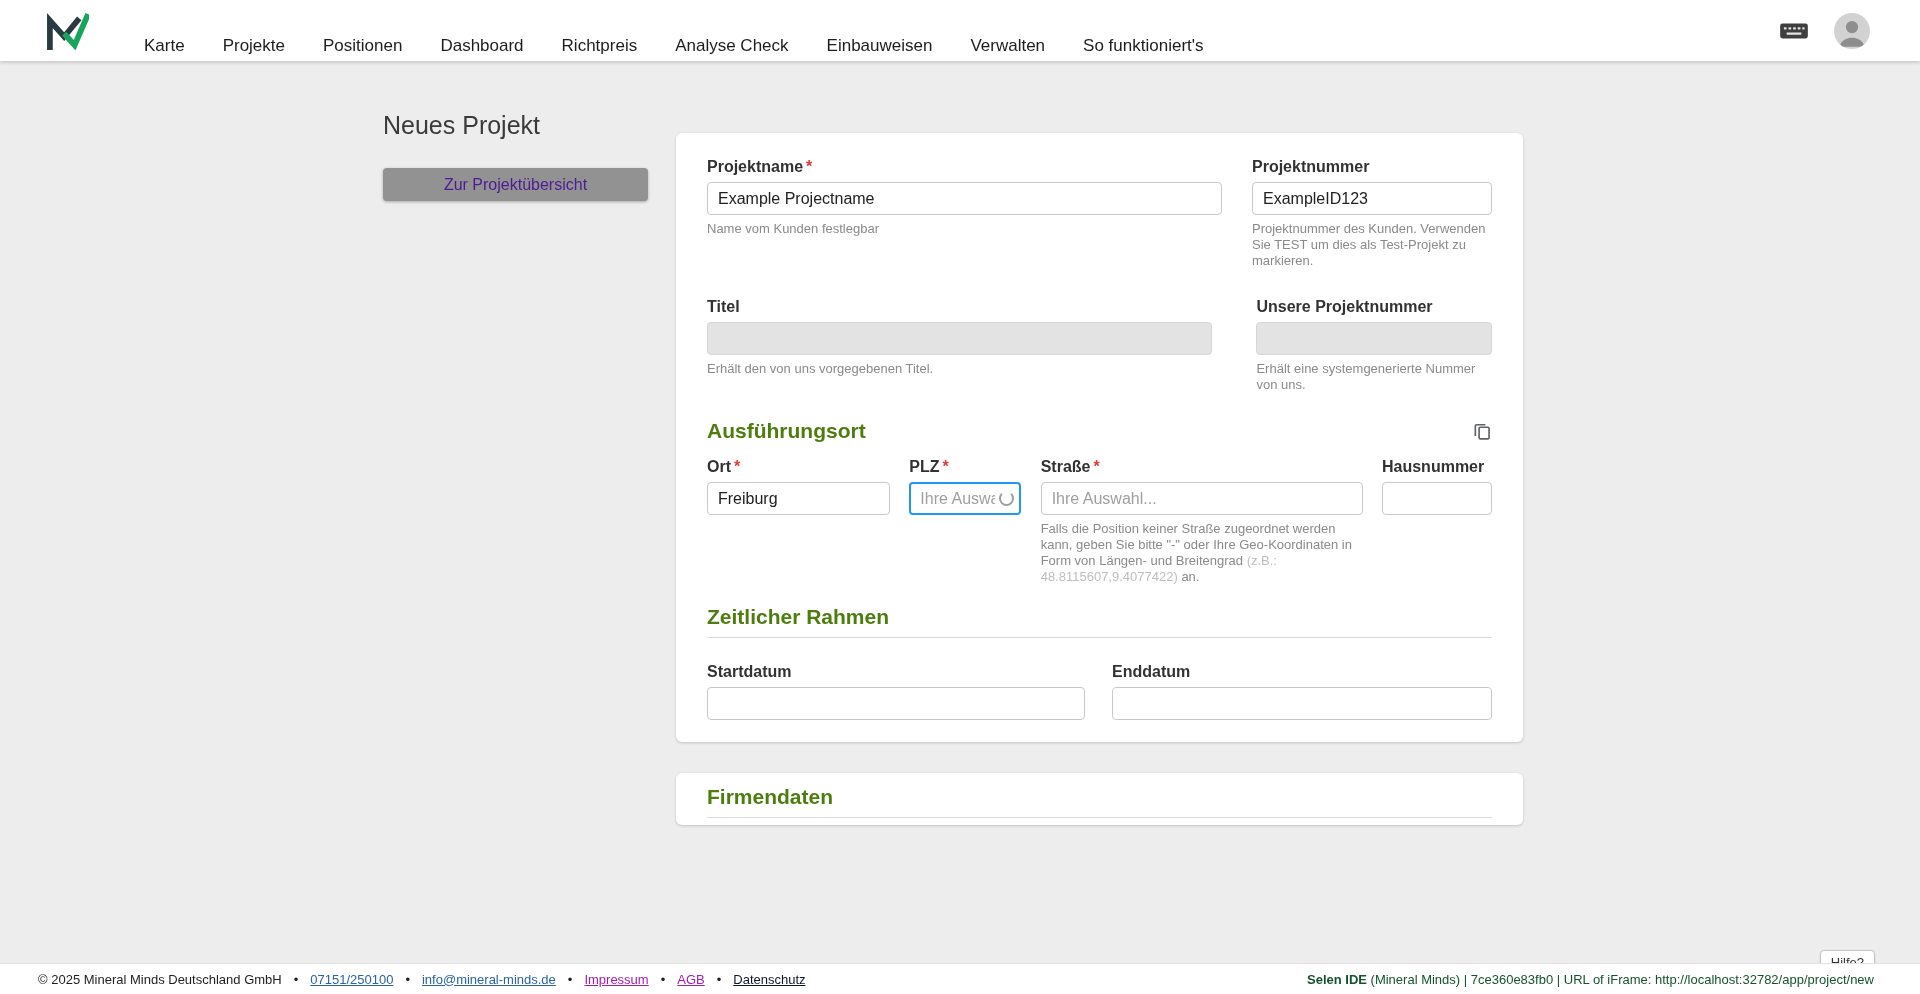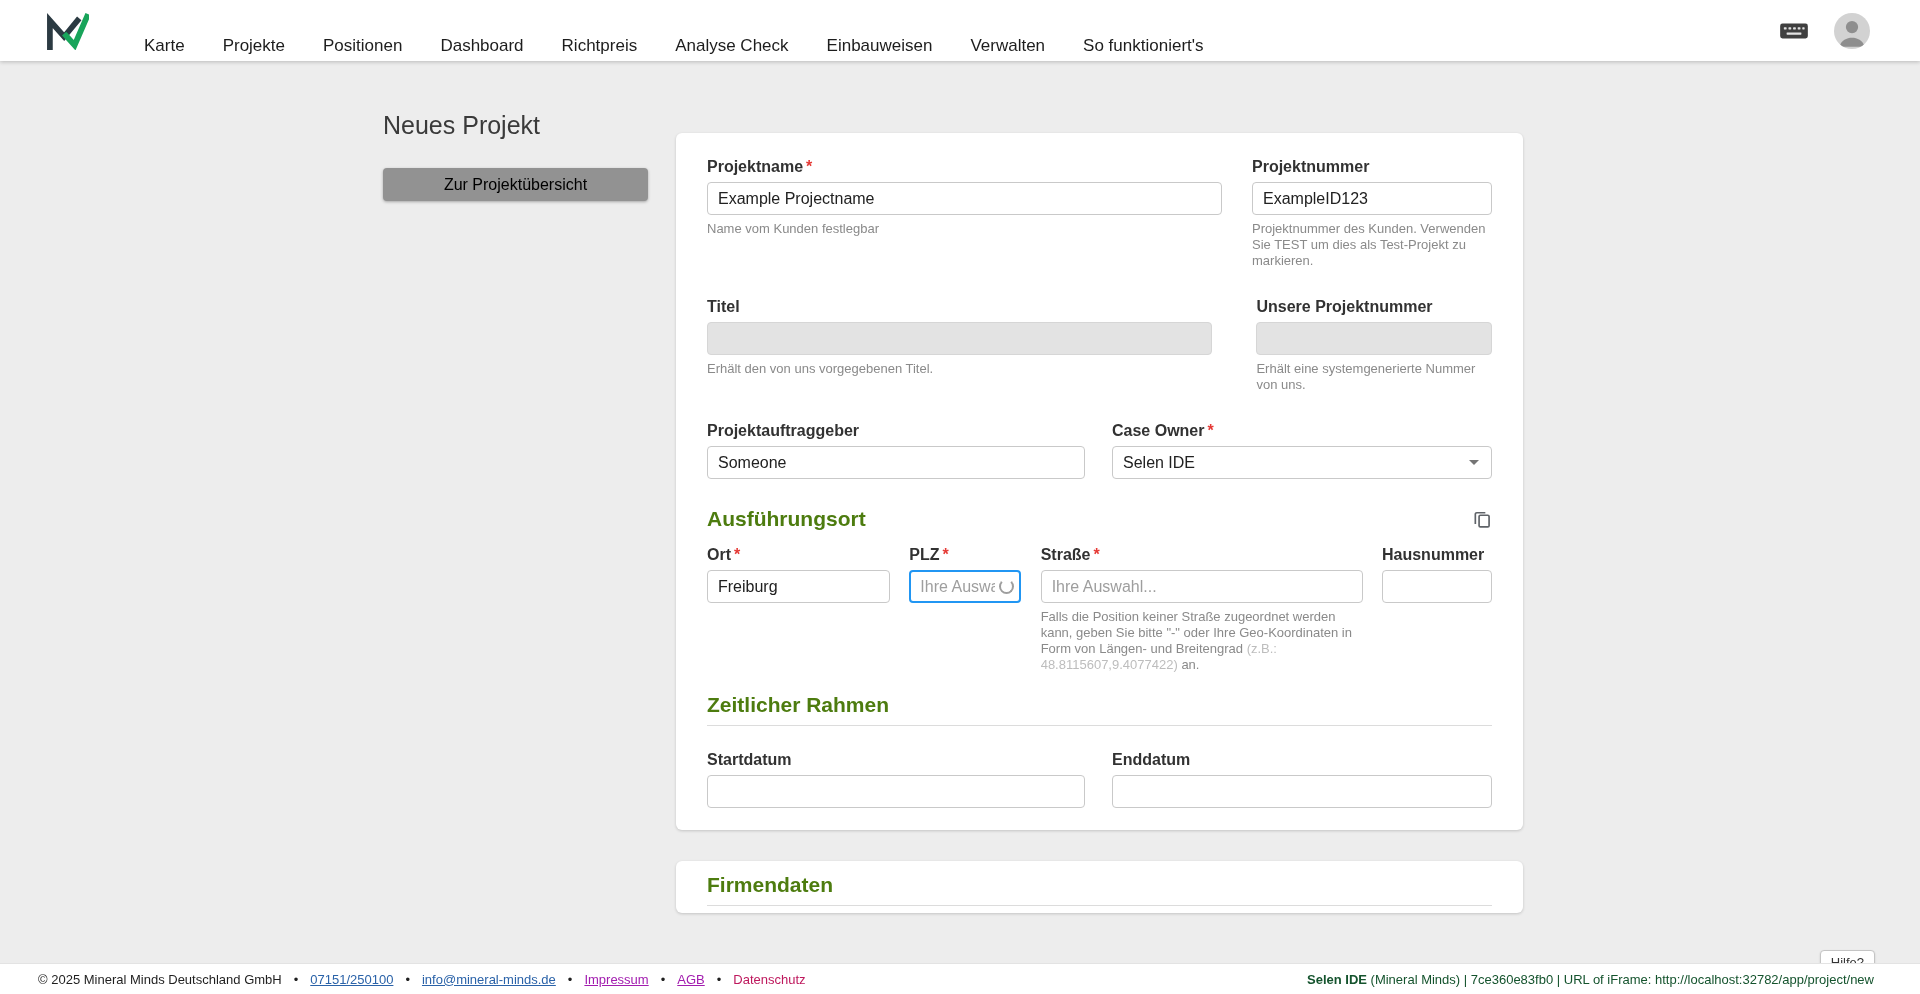--- a/index.html
+++ b/index.html
@@ -30,21 +30,21 @@
 
   
   .content { position:relative; height:902px; }
   .page-title {
     position:absolute; left:383px; top:50px;
     font-size:25px; font-weight:500; color:#3a3a3a;
   }
   .back-btn {
     position:absolute; left:383px; top:107px;
     width:265px; height:33px;
-    background:#929292; color:#000000; border:none; border-radius:4px;
+    background:#929292; color:#4c1d95; border:none; border-radius:4px;
     font-family:"Liberation Sans", sans-serif; font-size:16px;
     box-shadow:0 1px 3px rgba(0,0,0,.3); cursor:pointer;
   }
   .card-col { margin-left:676px; width:847px; padding-top:72px; }
   .card {
     background:#ffffff; border-radius:6px;
     box-shadow:0 1px 3px rgba(0,0,0,.18);
   }
   .card.main-card { padding:24px 31px 22px; }
   .card.second-card { margin-top:31px; height:52px; padding:14px 31px 0; overflow:hidden; }
@@ -129,21 +129,21 @@
   .footer {
     position:absolute; left:0; right:0; bottom:0; height:31px;
     background:#ffffff; border-top:1px solid #e3e3e3;
     display:flex; align-items:center; justify-content:space-between;
     padding:0 46px 0 38px; font-size:13px; color:#1f1f1f; z-index:6;
   }
   .footer-left { display:flex; align-items:center; gap:12px; white-space:nowrap; }
   .footer .sep { color:#1f1f1f; }
   a.flink-blue { color:#2a62a8; text-decoration:underline; cursor:pointer; }
   a.flink-dark { color:#a21caf; text-decoration:underline; cursor:pointer; }
-  a.flink-gray { color:#be185d; cursor:pointer; }
+  a.flink-gray { color:#0f172a; text-decoration:underline; cursor:pointer; }
   .footer-right { white-space:nowrap; color:#14532d; }
   .footer-right b { font-weight:700; }
 </style>
 </head>
 <body>
 
 <div class="navbar">
   <div class="logo">
     <svg width="44" height="38" viewBox="0 0 46 40">
       <path d="M5 37 V9 l15 17 L34 9" fill="none" stroke="#2b3a42" stroke-width="6" stroke-linecap="square"></path>
@@ -219,33 +219,20 @@
           <input class="input disabled" disabled="" value="" style="">
           <div class="helper">Erhält den von uns vorgegebenen Titel.</div>
         </div>
         <div class="col-narrow">
           <label class="field-label">Unsere Projektnummer</label>
           <input class="input disabled" disabled="" value="" style="">
           <div class="helper">Erhält eine systemgenerierte Nummer von uns.</div>
         </div>
       </div>
 
-      <div class="form-row row-gap-c">
-        <div class="col-half-a">
-          <label class="field-label">Projektauftraggeber</label>
-          <input class="input" value="Someone" style="">
-        </div>
-        <div class="col-half-b">
-          <label class="field-label"><span>Case Owner</span><span class="req">*</span></label>
-          <div class="select">
-            <span>Selen IDE</span>
-            <span class="caret"></span>
-          </div>
-        </div>
-      </div>
 
       <div class="section-head">
         <div class="section-title">Ausführungsort</div>
         <span class="icon-btn">
           <svg width="20" height="20" viewBox="0 0 24 24" fill="none" stroke="#5f6368" stroke-width="2">
             <rect x="8.5" y="7.5" width="12" height="14" rx="1.5"></rect>
             <path d="M16 4.5H5.8A1.8 1.8 0 0 0 4 6.3V18"></path>
           </svg>
         </span>
       </div>

